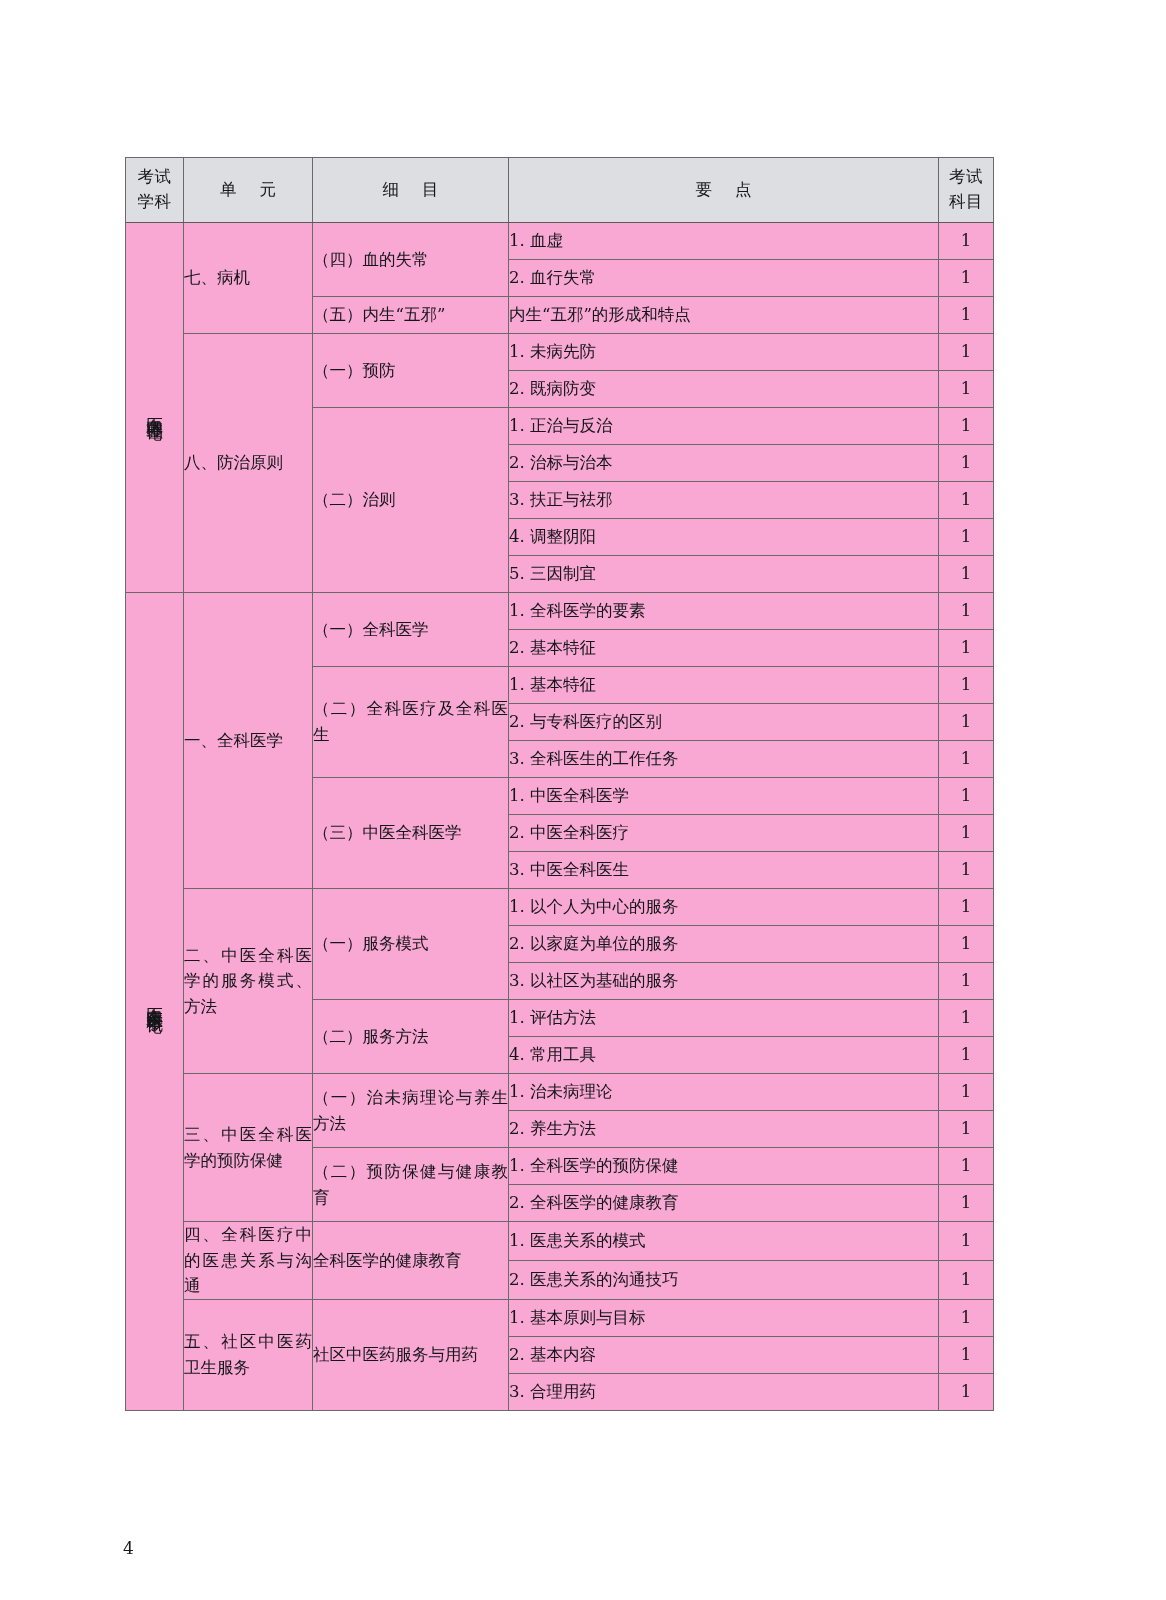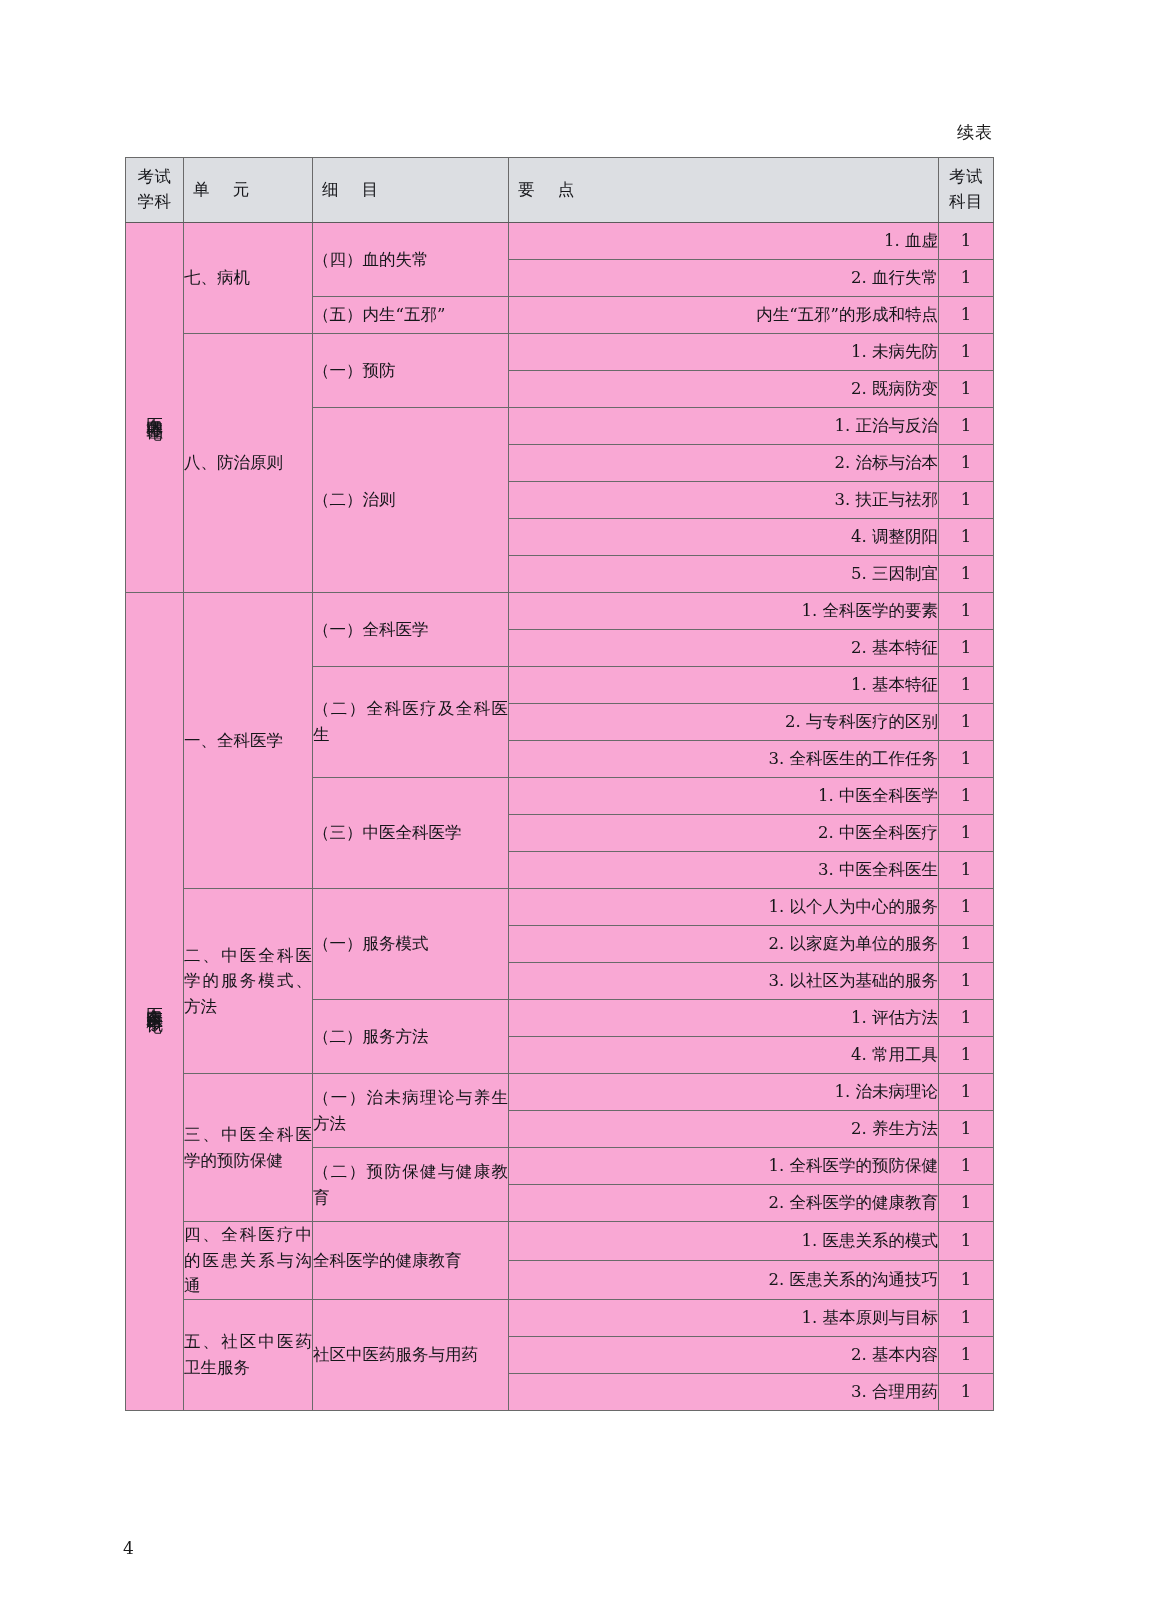--- a/index.html
+++ b/index.html
@@ -70,21 +70,21 @@
   
   .hdr-stack {
     display: block;
     text-align: center;
     line-height: 1.5;
     font-size: 16.5px;
     letter-spacing: 0.5px;
   }
   .hdr-wide {
     display: block;
-    text-align: left;
+    text-align: center;
     font-size: 16.5px;
     letter-spacing: 9px;
     text-indent: 9px;
   }
 
   
   .subject-cell {
     text-align: center;
     vertical-align: middle;
     padding: 0;
@@ -114,21 +114,21 @@
   .unit-cell.nowrap .txt,
   .detail-cell.nowrap .txt {
     text-align: left;
     white-space: nowrap;
   }
   .detail-cell { padding-left: 12px; }
 
   
   .points-cell {
     padding: 5px 10px 5px 12px;
-    text-align: right;
+    text-align: left;
     height: 37px;
     box-sizing: border-box;
   }
   .points-cell .txt {
     display: block;
     font-size: 16.5px;
     white-space: nowrap;
   }
 
   
@@ -145,21 +145,20 @@
     font-size: 17px;
     font-family: "DejaVu Serif", "Liberation Serif", serif;
     color: #1a1a1a;
   }
 </style>
 </head>
 <body>
 
 <div class="page">
 
-  <div class="cont-label">续表</div>
 
   <table class="syllabus-table">
     <colgroup>
       <col class="c-subject">
         <col class="c-unit">
         <col class="c-detail">
         <col class="c-points">
         <col class="c-exam">
     </colgroup>
     <thead>

